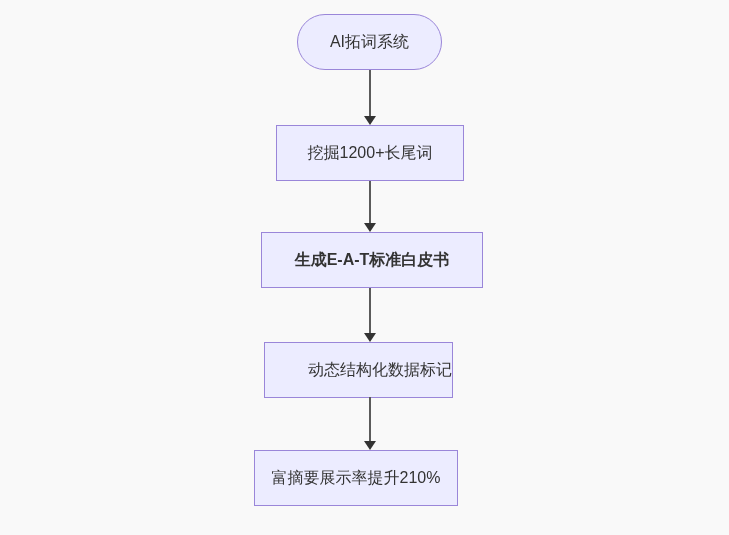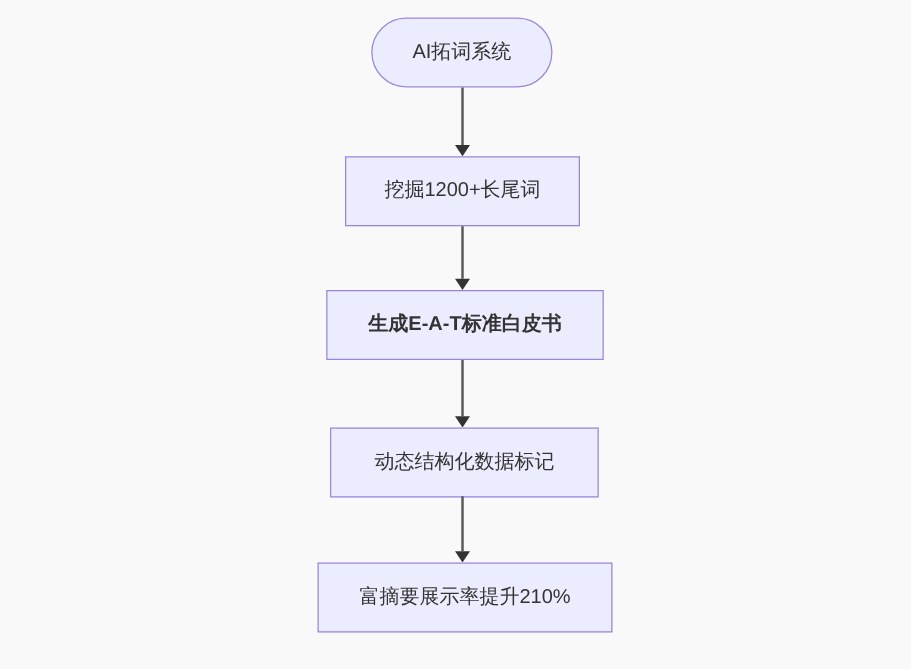--- a/index.html
+++ b/index.html
@@ -30,22 +30,22 @@
     align-items: center;
     justify-content: center;
     color: var(--text);
     font-size: 16px;
     line-height: 1;
     white-space: nowrap;
   }
   .node-1 { left: 297px; top: 14px;  width: 145px; border-radius: 28px; }
   .node-2 { left: 276px; top: 125px; width: 188px; }
   .node-3 { left: 261px; top: 232px; width: 222px; font-weight: bold; }
-  .node-4 { left: 264px; top: 342px; width: 215px; }
-  .node-5 { left: 254px; top: 450px; width: 236px; }
+  .node-4 { left: 264px; top: 342px; width: 189px; justify-content: flex-end; }
+  .node-5 { left: 254px; top: 450px; width: 204px; }
   .arrow {
     position: absolute;
     left: 364px;
     width: 12px;
   }
   .arrow .shaft {
     position: absolute;
     left: 5px; top: 0;
     width: 2px;
     height: calc(100% - 9px);

